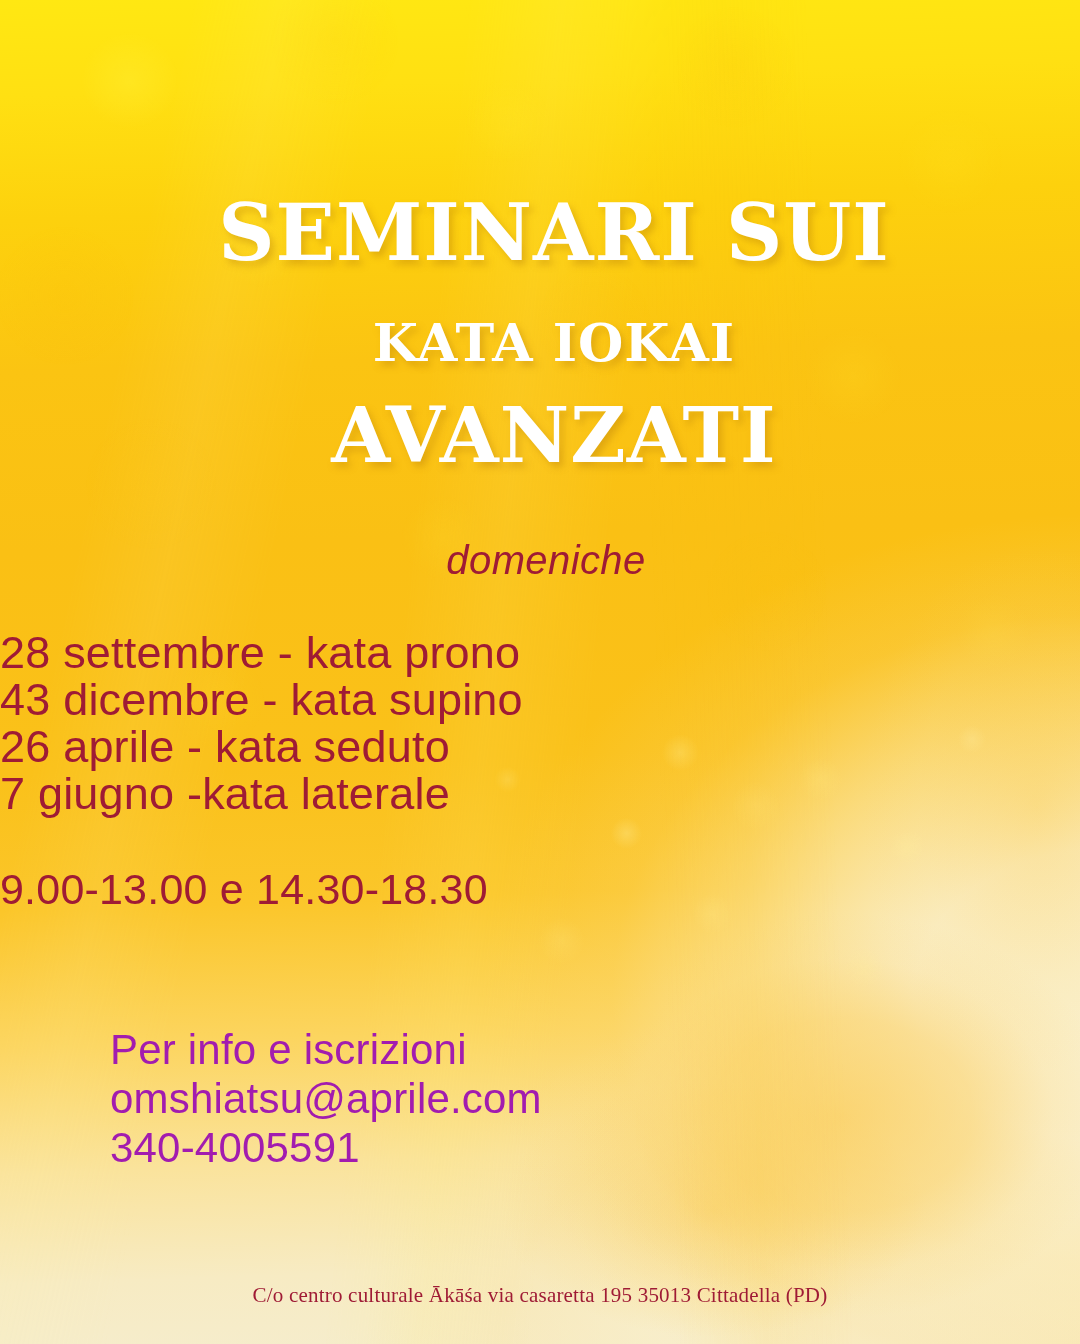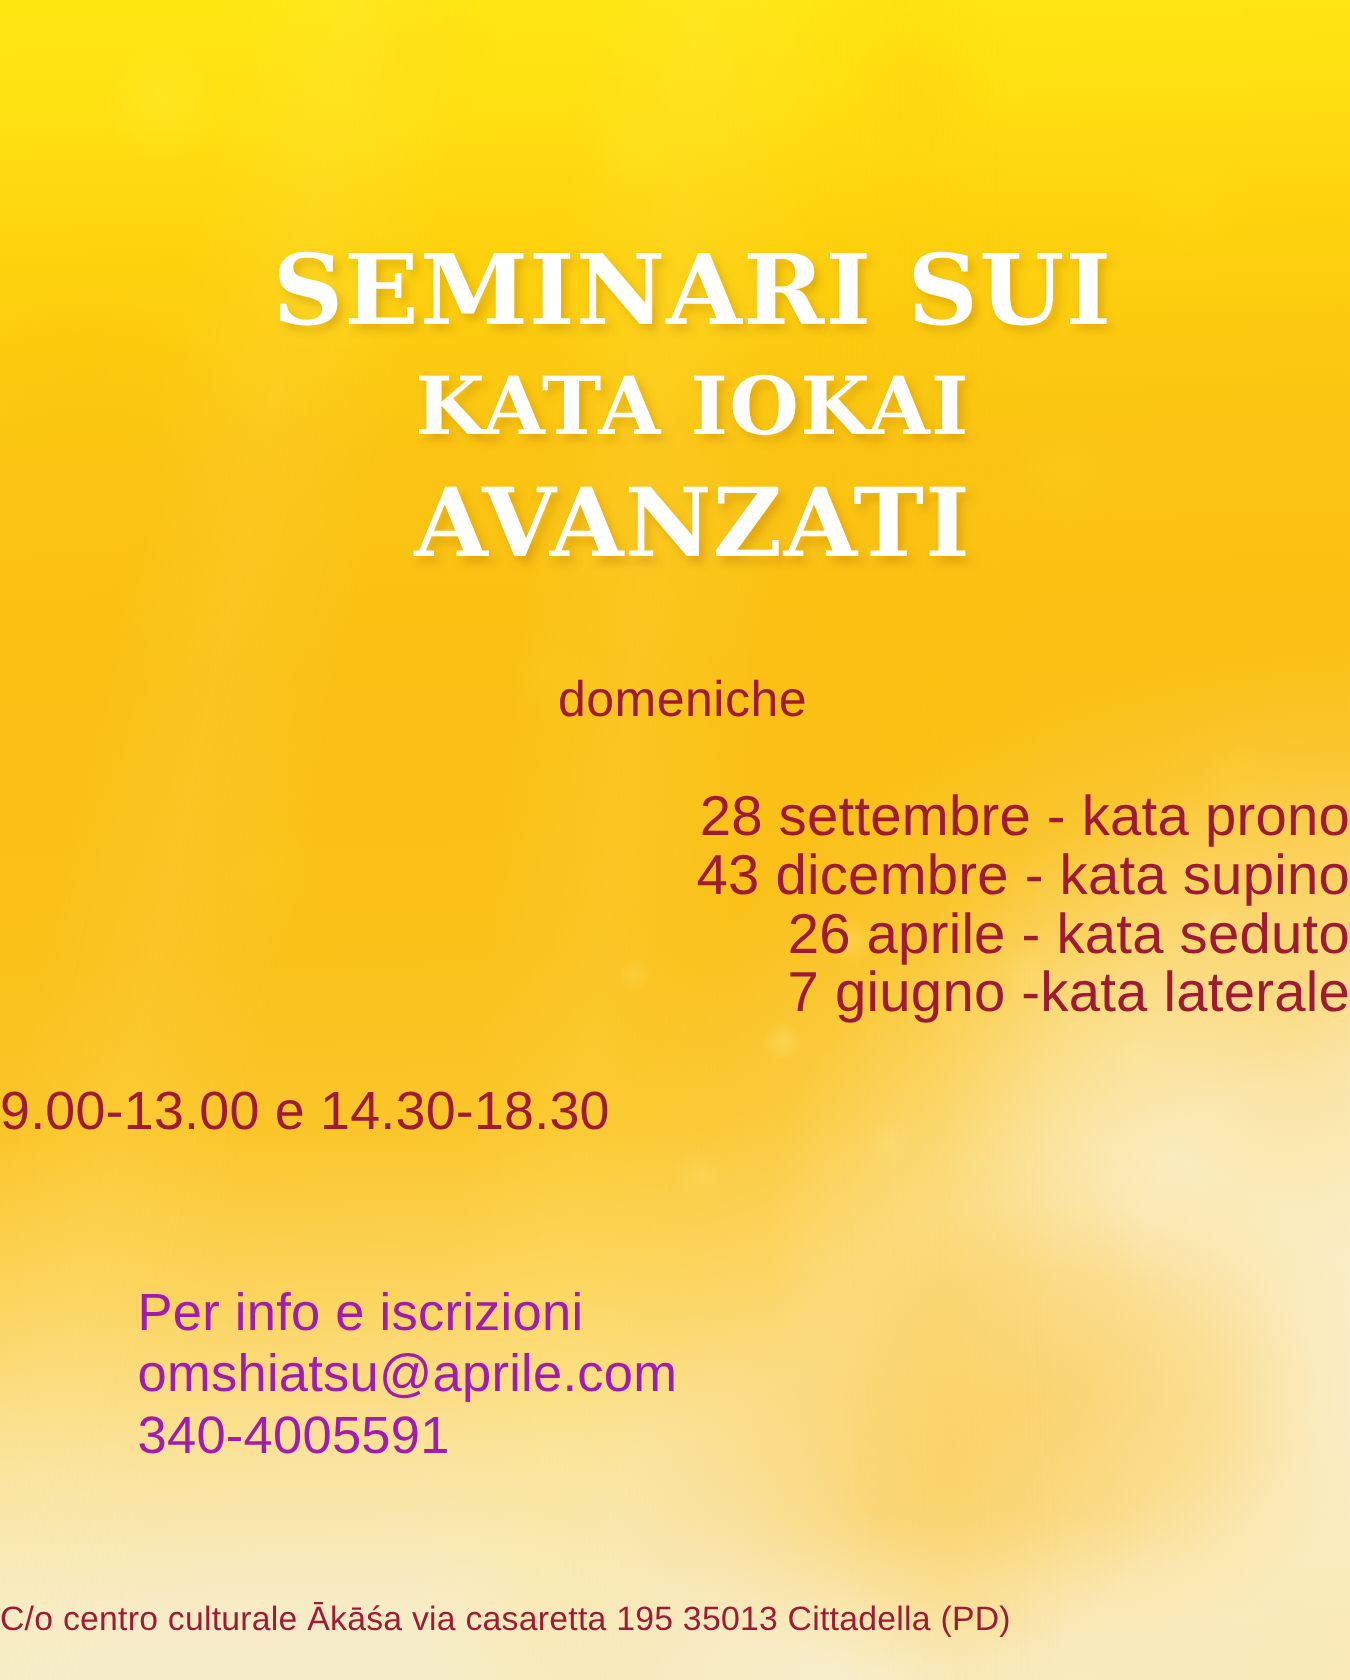--- a/index.html
+++ b/index.html
@@ -128,42 +128,42 @@
     font-family: "DejaVu Serif", "Liberation Serif", serif;
     font-weight: 700;
     color: #FFFFFF;
     font-size: 78px;
     line-height: 93px;
     letter-spacing: 1px;
     text-shadow: 4px 5px 7px rgba(176,118,10,0.34);
     white-space: nowrap;
     padding-left: 28px;
   }
-  .title-line.l2 { font-size: 64px; }
+  .title-line.l2 { font-size: 52px; margin-top: 17px; }
   .title-line.l3 { font-size: 76px; }
 
   .subtitle {
     position: absolute;
     top: 537px;
     left: 12px;
     right: 0;
     text-align: center;
     color: #9F1B35;
     font-size: 40px;
     line-height: 46px;
     letter-spacing: 0.4px;
+    font-style: italic;
   }
 
   .sessions {
     position: absolute;
     top: 630px;
     left: 0;
     right: 0;
-    text-align: right;
-    padding-left: 12px;
+    text-align: left;
   }
   .session-line {
     color: #9F1B35;
     font-size: 45px;
     line-height: 45px;
     letter-spacing: 0.2px;
     margin-bottom: 0;
     padding-bottom: 0;
     white-space: nowrap;
   }
@@ -193,26 +193,27 @@
     line-height: 49px;
     letter-spacing: 0.2px;
     white-space: nowrap;
   }
 
   .venue {
     position: absolute;
     top: 1276px;
     left: 0;
     right: 0;
-    text-align: left;
-    color: #9F1B35;
-    font-size: 27px;
+    text-align: center;
+    color: #9F1B35;
+    font-size: 21px;
     line-height: 38px;
     letter-spacing: 0.2px;
     white-space: nowrap;
+    font-family: Liberation Serif, serif;
   }
 </style>
 </head>
 <body>
 
 <div class="poster">
 
   <div class="bg-layer bg-base"></div>
   <div class="bg-layer bg-mottle"></div>
   <div class="bg-layer bg-cream"></div>

